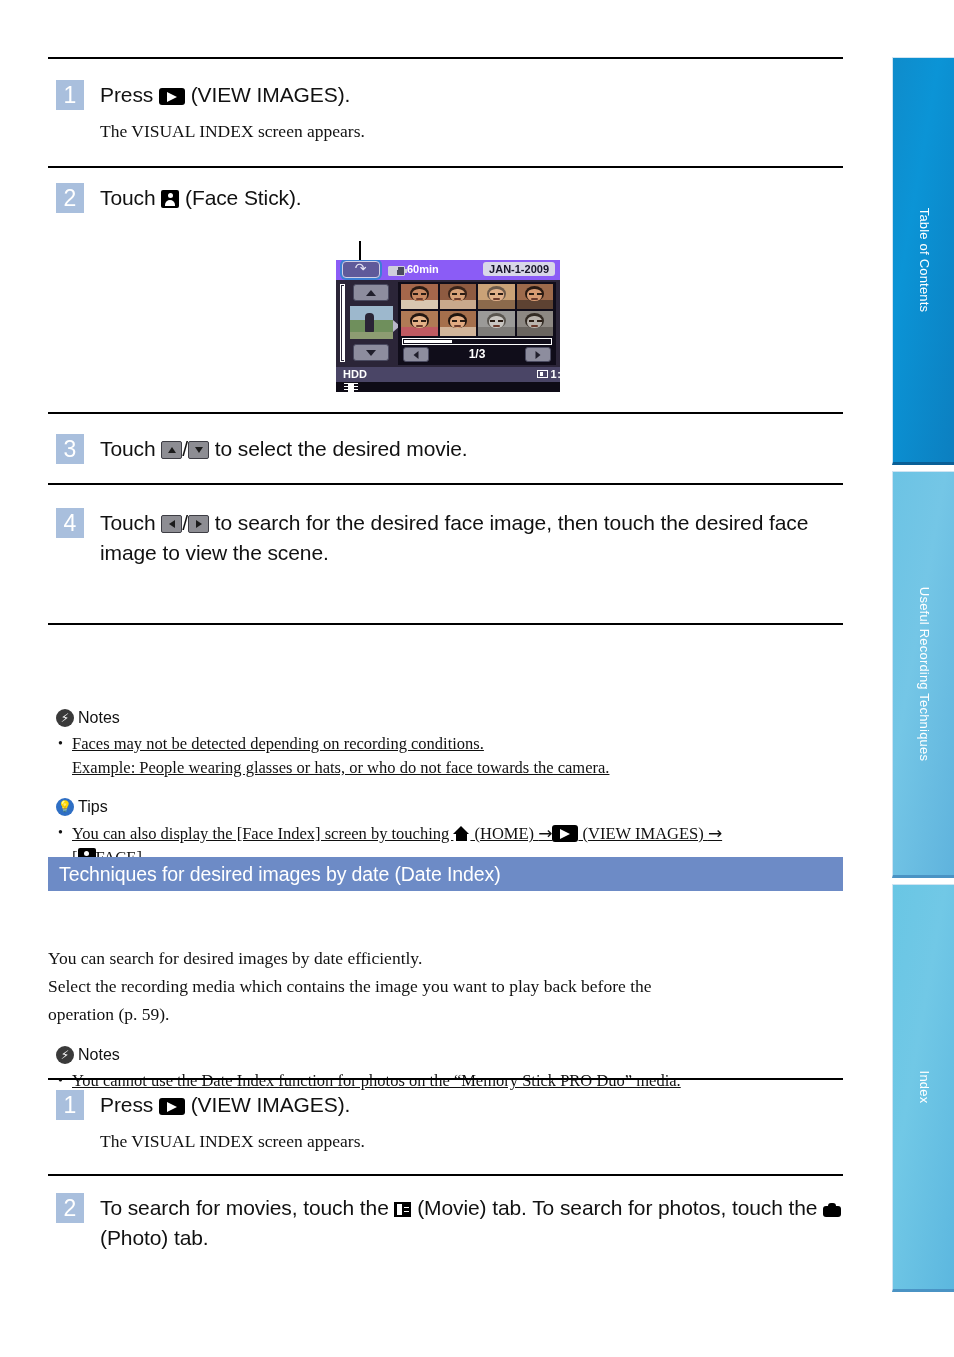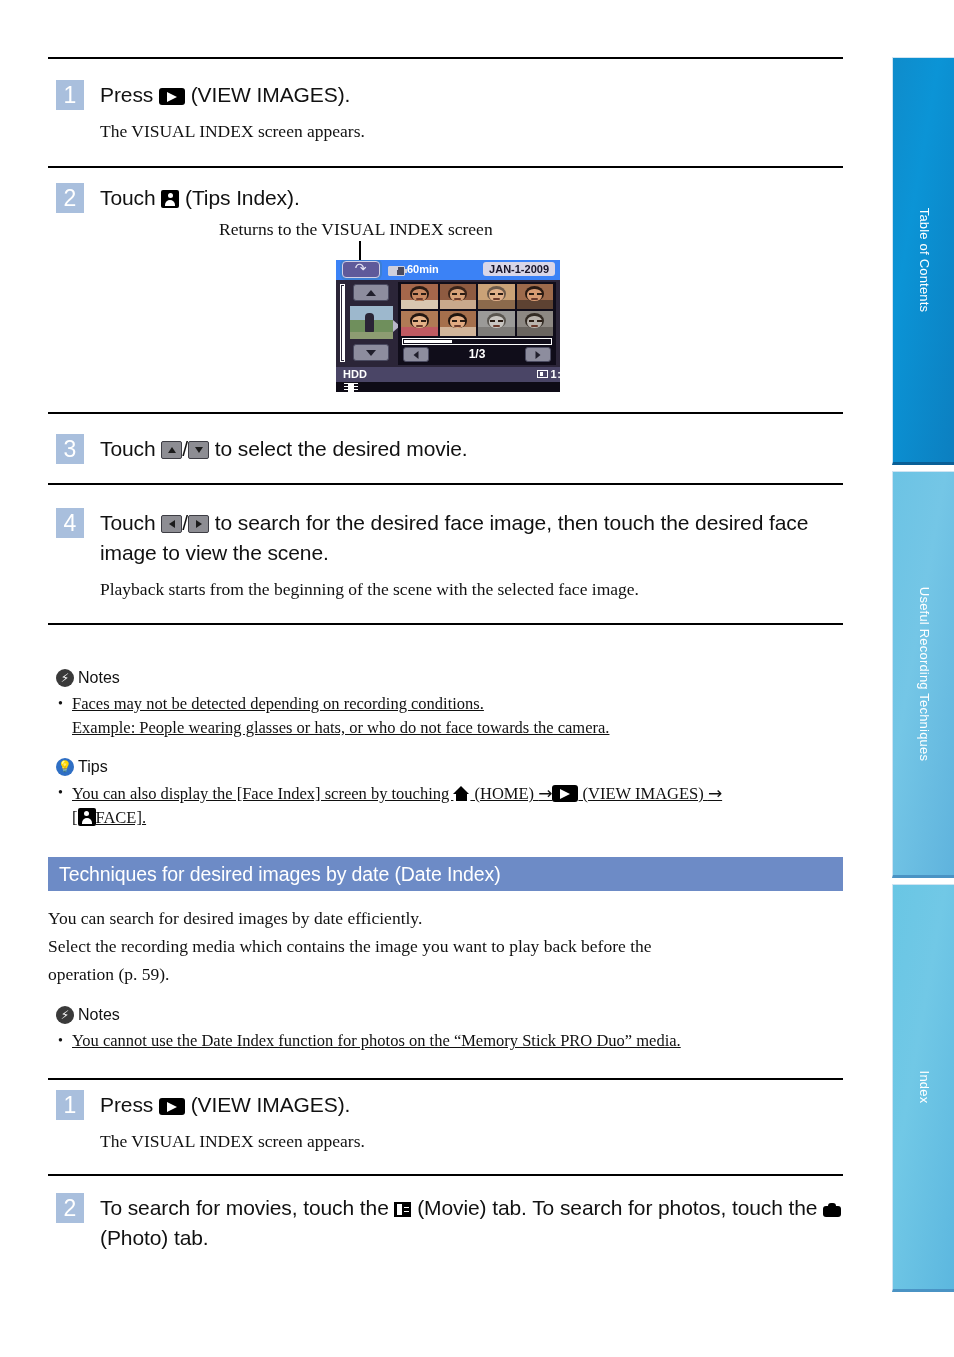--- a/index.html
+++ b/index.html
@@ -204,20 +204,21 @@
   
   .noteblock { position: absolute; left: 56px; width: 790px; }
   .note-head {
     font-family: "Liberation Sans", sans-serif;
     font-size: 16px;
     color: #111;
     line-height: 20px;
     display: flex;
     align-items: center;
     gap: 4px;
+    margin-top: 40px;
   }
   .badge {
     width: 18px; height: 18px;
     border-radius: 50%;
     position: relative;
     flex: 0 0 auto;
     display:inline-block;
   }
   .badge-note { background:#3a3a3a; }
   .badge-note::after {
@@ -315,21 +316,21 @@
     top: 260px;
     width: 224px;
     height: 132px;
     background: #2b2538;
     overflow: hidden;
   }
   .cam-top {
     position: absolute;
     left:0; top:0;
     width: 224px; height: 20px;
-    background: #3b82f6;
+    background: #8b5cf6;
   }
   .cam-ret {
     position: absolute;
     left: 6px; top: 1px;
     width: 38px; height: 17px;
     background: #5f5a9a;
     border: 1.5px solid #d2d0e6;
     border-radius: 4px;
     box-shadow: 0 0 0 2px #3c7fd4;
     box-sizing: border-box;
@@ -639,25 +640,24 @@
       <div class="steptitle"><span>Press </span><span class="ic ic-view"></span><span> (VIEW IMAGES).</span></div>
       <div class="stepsub">The VISUAL INDEX screen appears.</div>
     </div>
   </div>
 
   <div class="rule" style="top:166px;"></div>
 
   <div class="step" style="top:183px;">
     <div class="stepnum">2</div>
     <div class="stepbody">
-      <div class="steptitle"><span>Touch </span><span class="ic ic-face"></span><span> (Tips Index).</span></div>
-    </div>
-  </div>
-
-  <div class="callout-text">Returns to the VISUAL INDEX screen</div>
+      <div class="steptitle"><span>Touch </span><span class="ic ic-face"></span><span> (Face Stick).</span></div>
+    </div>
+  </div>
+
   <div class="callout-line"></div>
 
   <div class="cam">
     <div class="cam-top">
       <div class="cam-ret"></div>
       <div class="cam-batt"></div>
       <div class="cam-min">60min</div>
       <div class="cam-date">JAN-1-2009</div>
     </div>
 
@@ -770,21 +770,20 @@
       <div class="steptitle"><span>Touch </span><span class="ic ic-btn ic-up"></span><span class="slash">/</span><span class="ic ic-btn ic-down"></span><span> to select the desired movie.</span></div>
     </div>
   </div>
 
   <div class="rule" style="top:483px;"></div>
 
   <div class="step" style="top:508px;">
     <div class="stepnum">4</div>
     <div class="stepbody">
       <div class="steptitle"><span>Touch </span><span class="ic ic-btn ic-left"></span><span class="slash">/</span><span class="ic ic-btn ic-right"></span><span> to search for the desired face image, then touch the desired face image to view the scene.</span></div>
-      <div class="stepsub">Playback starts from the beginning of the scene with the selected face image.</div>
     </div>
   </div>
 
   <div class="rule" style="top:623px;"></div>
 
   <div class="noteblock" style="top:668px;">
     <div class="note-head">
       <span class="badge badge-note"></span>
       <span>Notes</span>
     </div>
@@ -800,21 +799,21 @@
       <span>Tips</span>
     </div>
     <ul class="bullets">
       <li><span>You can also display the [Face Index] screen by touching </span><span class="ic ic-home"></span><span> (HOME) </span><span class="arrow-gl">→</span><span class="ic ic-view"></span><span> (VIEW IMAGES) </span><span class="arrow-gl">→</span></li>
       <li class="cont"><span>[</span><span class="ic ic-face"></span><span>FACE].</span></li>
     </ul>
   </div>
 
   <div class="sectionbar" style="top:857px;">Techniques for desired images by date (Date Index)</div>
 
-  <div class="bodytext" style="top:904px;">
+  <div class="bodytext" style="top:944px;">
     <div>You can search for desired images by date efficiently.</div>
     <div>Select the recording media which contains the image you want to play back before the</div>
     <div>operation (p. 59).</div>
   </div>
 
   <div class="noteblock" style="top:1005px;">
     <div class="note-head">
       <span class="badge badge-note"></span>
       <span>Notes</span>
     </div>

